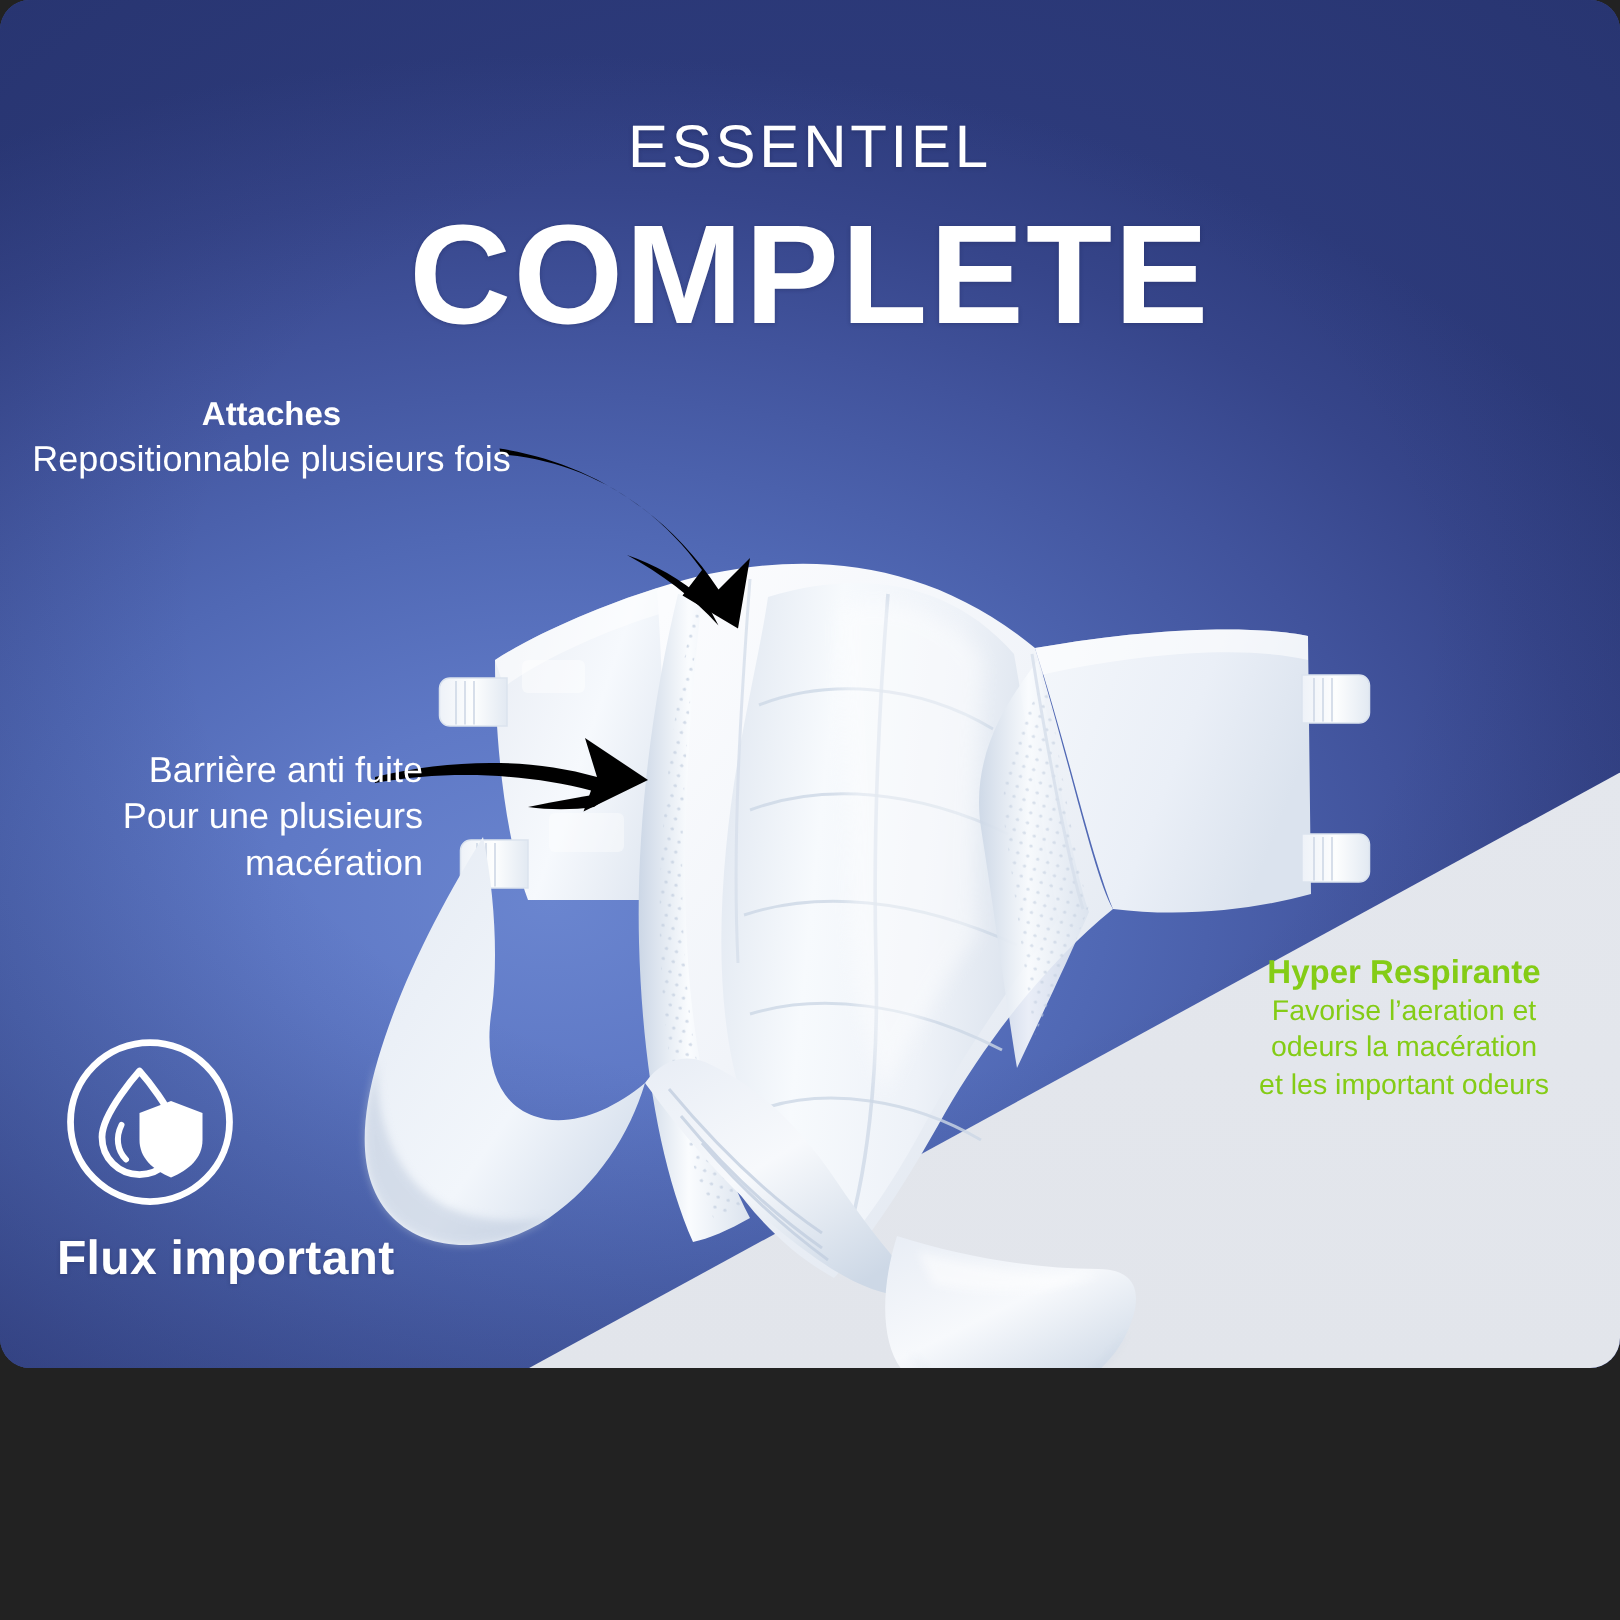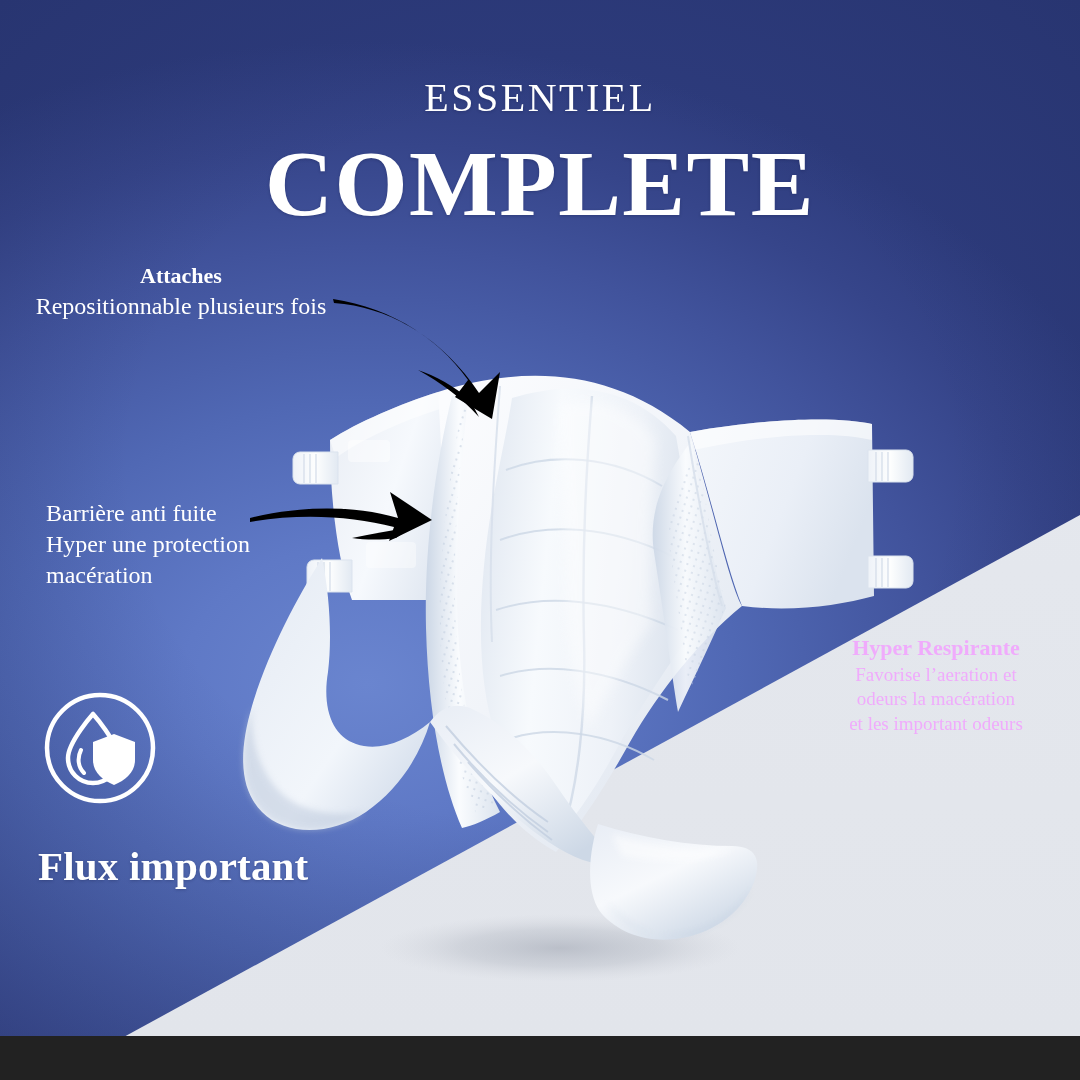--- a/index.html
+++ b/index.html
@@ -1,24 +1,25 @@
 <!DOCTYPE html>
 <html><head>
 <meta charset="utf-8">
 <title>Essentiel Complete</title>
 <style>
   html,body{margin:0;padding:0;background:#222;}
   *{box-sizing:border-box;}
 
   #page{
     position:relative;
-    width:1080px;height:1036px;
+    width:1080px;height:912px;
     overflow:hidden;
-    font-family:Liberation Serif, serif;
+    font-family:Liberation Sans, sans-serif;
     background:#3a4c92;
+    border-radius:20px;
     -webkit-font-smoothing:antialiased;
   }
 
   
   .bg-base{
     position:absolute;inset:0;
     background:
       radial-gradient(ellipse 78% 62% at 34% 66%, #6a85cf 0%, #5f79c6 22%, #5068b4 44%, #41539c 68%, #36458a 84%, #2d3b7c 100%);
   }
   .bg-vignette{
@@ -46,35 +47,35 @@
   }
   .headline{
     font-size:94px;font-weight:700;letter-spacing:1.5px;line-height:1;
     margin-top:18px;
   }
 
   
   .anno{position:absolute;color:#fff;line-height:1.30;}
   .anno .t{font-weight:700;font-size:22px;display:block;text-align:center;}
   .anno .b{font-weight:400;font-size:24px;display:block;}
-  .anno-dark{color:#f0abfc;}
+  .anno-dark{color:#84cc16;}
   .anno-dark .t{font-weight:700;font-size:22px;}
   .anno-dark .b{font-weight:400;font-size:19px;}
 
   #anno-attaches{left:16px;top:262px;width:330px;text-align:center;}
-  #anno-barriere{left:46px;top:498px;width:236px;text-align:left;}
+  #anno-barriere{left:46px;top:498px;width:236px;text-align:right;}
   #anno-respirante{left:800px;top:634px;width:272px;text-align:center;}
   #anno-temoin{left:740px;top:816px;width:326px;text-align:center;}
 
   
   #flux{position:absolute;left:32px;top:688px;width:332px;}
   #flux .icon-wrap{width:120px;height:120px;margin-left:8px;}
   #flux .label{
-    color:#fff;font-size:41px;font-weight:700;letter-spacing:.2px;
-    margin-top:34px;padding-left:6px;
+    color:#fff;font-size:32px;font-weight:700;letter-spacing:.2px;
+    margin-top:12px;padding-left:6px;
     text-shadow:0 1px 3px rgba(20,28,70,.28);
   }
 
   .arrows{position:absolute;left:0;top:0;width:1080px;height:1080px;pointer-events:none;}
 </style>
 </head>
 <body>
 
 <div id="page">
 
@@ -266,21 +267,21 @@
     <path fill="#000" d="M352,538 C372,534 392,530 410,528 L396,538 C382,540 366,540 352,538 Z"></path>
   </svg>
 
   <div class="anno" id="anno-attaches">
     <span class="t">Attaches</span>
     <span class="b">Repositionnable plusieurs fois</span>
   </div>
 
   <div class="anno" id="anno-barriere">
     <span class="b">Barrière anti fuite</span>
-    <span class="b">Hyper une protection</span>
+    <span class="b">Pour une plusieurs</span>
     <span class="b">macération</span>
   </div>
 
   <div class="anno anno-dark" id="anno-respirante">
     <span class="t">Hyper Respirante</span>
     <span class="b">Favorise l’aeration et</span>
     <span class="b">odeurs la macération</span>
     <span class="b">et les important odeurs</span>
   </div>
 

